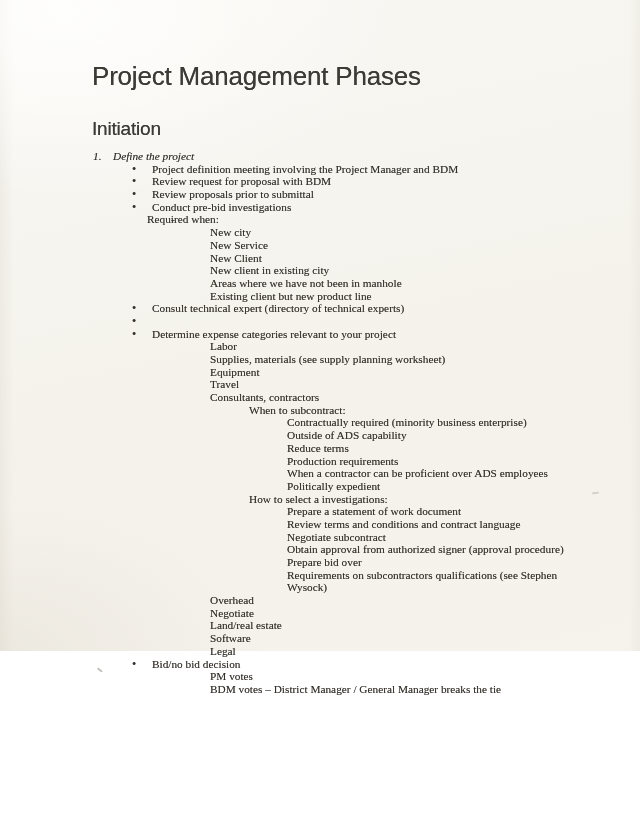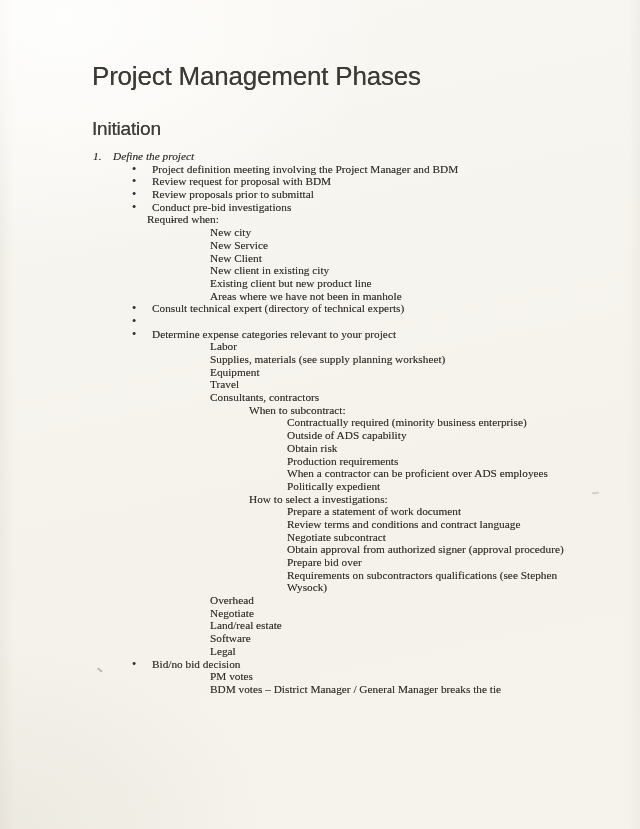--- a/index.html
+++ b/index.html
@@ -5,21 +5,21 @@
   html, body {
     margin: 0;
     padding: 0;
     width: 640px;
     height: 829px;
     overflow: hidden;
   }
   .page {
     position: relative;
     width: 640px;
-    height: 829px;
+    height: 651px;
     background-color: #f6f4ee;
     background-image:
       radial-gradient(80% 45% at 10% 2%, rgba(255,255,255,0.85), rgba(255,255,255,0) 65%),
       radial-gradient(55% 30% at 0% 100%, rgba(216,211,198,0.30), rgba(216,211,198,0) 75%),
       linear-gradient(to right, rgba(221,217,206,0.35) 0px, rgba(221,217,206,0) 14px),
       linear-gradient(to left, rgba(221,217,206,0.28) 0px, rgba(221,217,206,0) 12px),
       linear-gradient(168deg, rgba(250,249,245,0.7) 0%, rgba(242,239,231,0.45) 60%, rgba(245,242,235,0.6) 100%);
     font-family: "Liberation Serif", serif;
     color: #34312c;
   }
@@ -94,34 +94,34 @@
       <div class="row lvl-num"><span class="marker">1.</span><span class="text">Define the project</span></div>
       <div class="row lvl-bullet"><span class="marker">•</span><span class="text">Project definition meeting involving the Project Manager and BDM</span></div>
       <div class="row lvl-bullet"><span class="marker">•</span><span class="text">Review request for proposal with BDM</span></div>
       <div class="row lvl-bullet"><span class="marker">•</span><span class="text">Review proposals prior to submittal</span></div>
       <div class="row lvl-bullet"><span class="marker">•</span><span class="text">Conduct pre-bid investigations</span></div>
       <div class="row lvl-dash"><span class="marker">-</span><span class="text">Required when:</span></div>
       <div class="row lvl-a"><span class="text">New city</span></div>
       <div class="row lvl-a"><span class="text">New Service</span></div>
       <div class="row lvl-a"><span class="text">New Client</span></div>
       <div class="row lvl-a"><span class="text">New client in existing city</span></div>
+      <div class="row lvl-a"><span class="text">Areas where we have not been in manhole</span></div>
       <div class="row lvl-a"><span class="text">Existing client but new product line</span></div>
-      <div class="row lvl-a"><span class="text">Areas where we have not been in manhole</span></div>
       <div class="row lvl-bullet"><span class="marker">•</span><span class="text">Consult technical expert (directory of technical experts)</span></div>
       <div class="row lvl-bullet"><span class="marker">•</span></div>
       <div class="row lvl-bullet"><span class="marker">•</span><span class="text">Determine expense categories relevant to your project</span></div>
       <div class="row lvl-a"><span class="text">Labor</span></div>
       <div class="row lvl-a"><span class="text">Supplies, materials (see supply planning worksheet)</span></div>
       <div class="row lvl-a"><span class="text">Equipment</span></div>
       <div class="row lvl-a"><span class="text">Travel</span></div>
       <div class="row lvl-a"><span class="text">Consultants, contractors</span></div>
       <div class="row lvl-b"><span class="text">When to subcontract:</span></div>
       <div class="row lvl-c"><span class="text">Contractually required (minority business enterprise)</span></div>
       <div class="row lvl-c"><span class="text">Outside of ADS capability</span></div>
-      <div class="row lvl-c"><span class="text">Obtain risk</span></div>
+      <div class="row lvl-c"><span class="text">Reduce terms</span></div>
       <div class="row lvl-c"><span class="text">Production requirements</span></div>
       <div class="row lvl-c"><span class="text">When a contractor can be proficient over ADS employees</span></div>
       <div class="row lvl-c"><span class="text">Politically expedient</span></div>
       <div class="row lvl-b"><span class="text">How to select a investigations:</span></div>
       <div class="row lvl-c"><span class="text">Prepare a statement of work document</span></div>
       <div class="row lvl-c"><span class="text">Review terms and conditions and contract language</span></div>
       <div class="row lvl-c"><span class="text">Negotiate subcontract</span></div>
       <div class="row lvl-c"><span class="text">Obtain approval from authorized signer (approval procedure)</span></div>
       <div class="row lvl-c"><span class="text">Prepare bid over</span></div>
       <div class="row lvl-c"><span class="text">Requirements on subcontractors qualifications (see Stephen</span></div>

